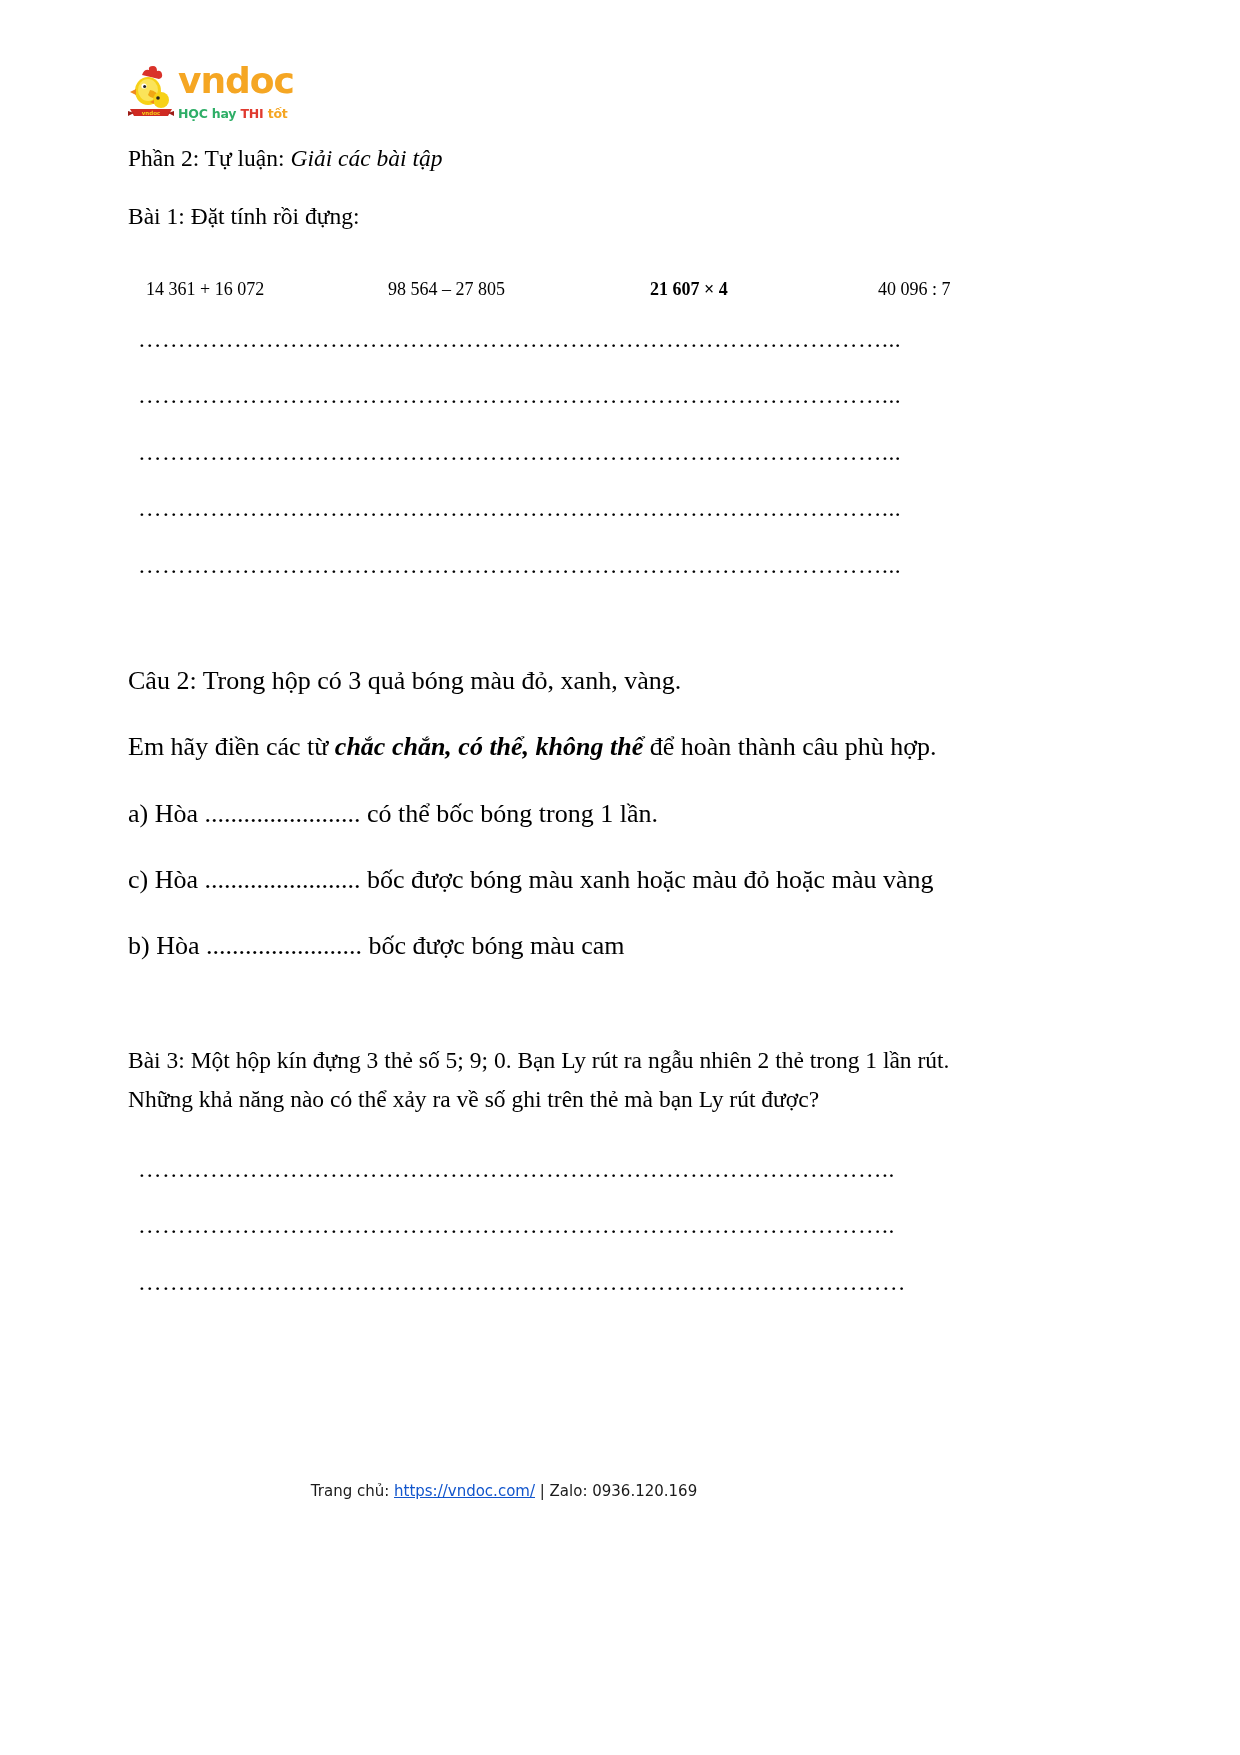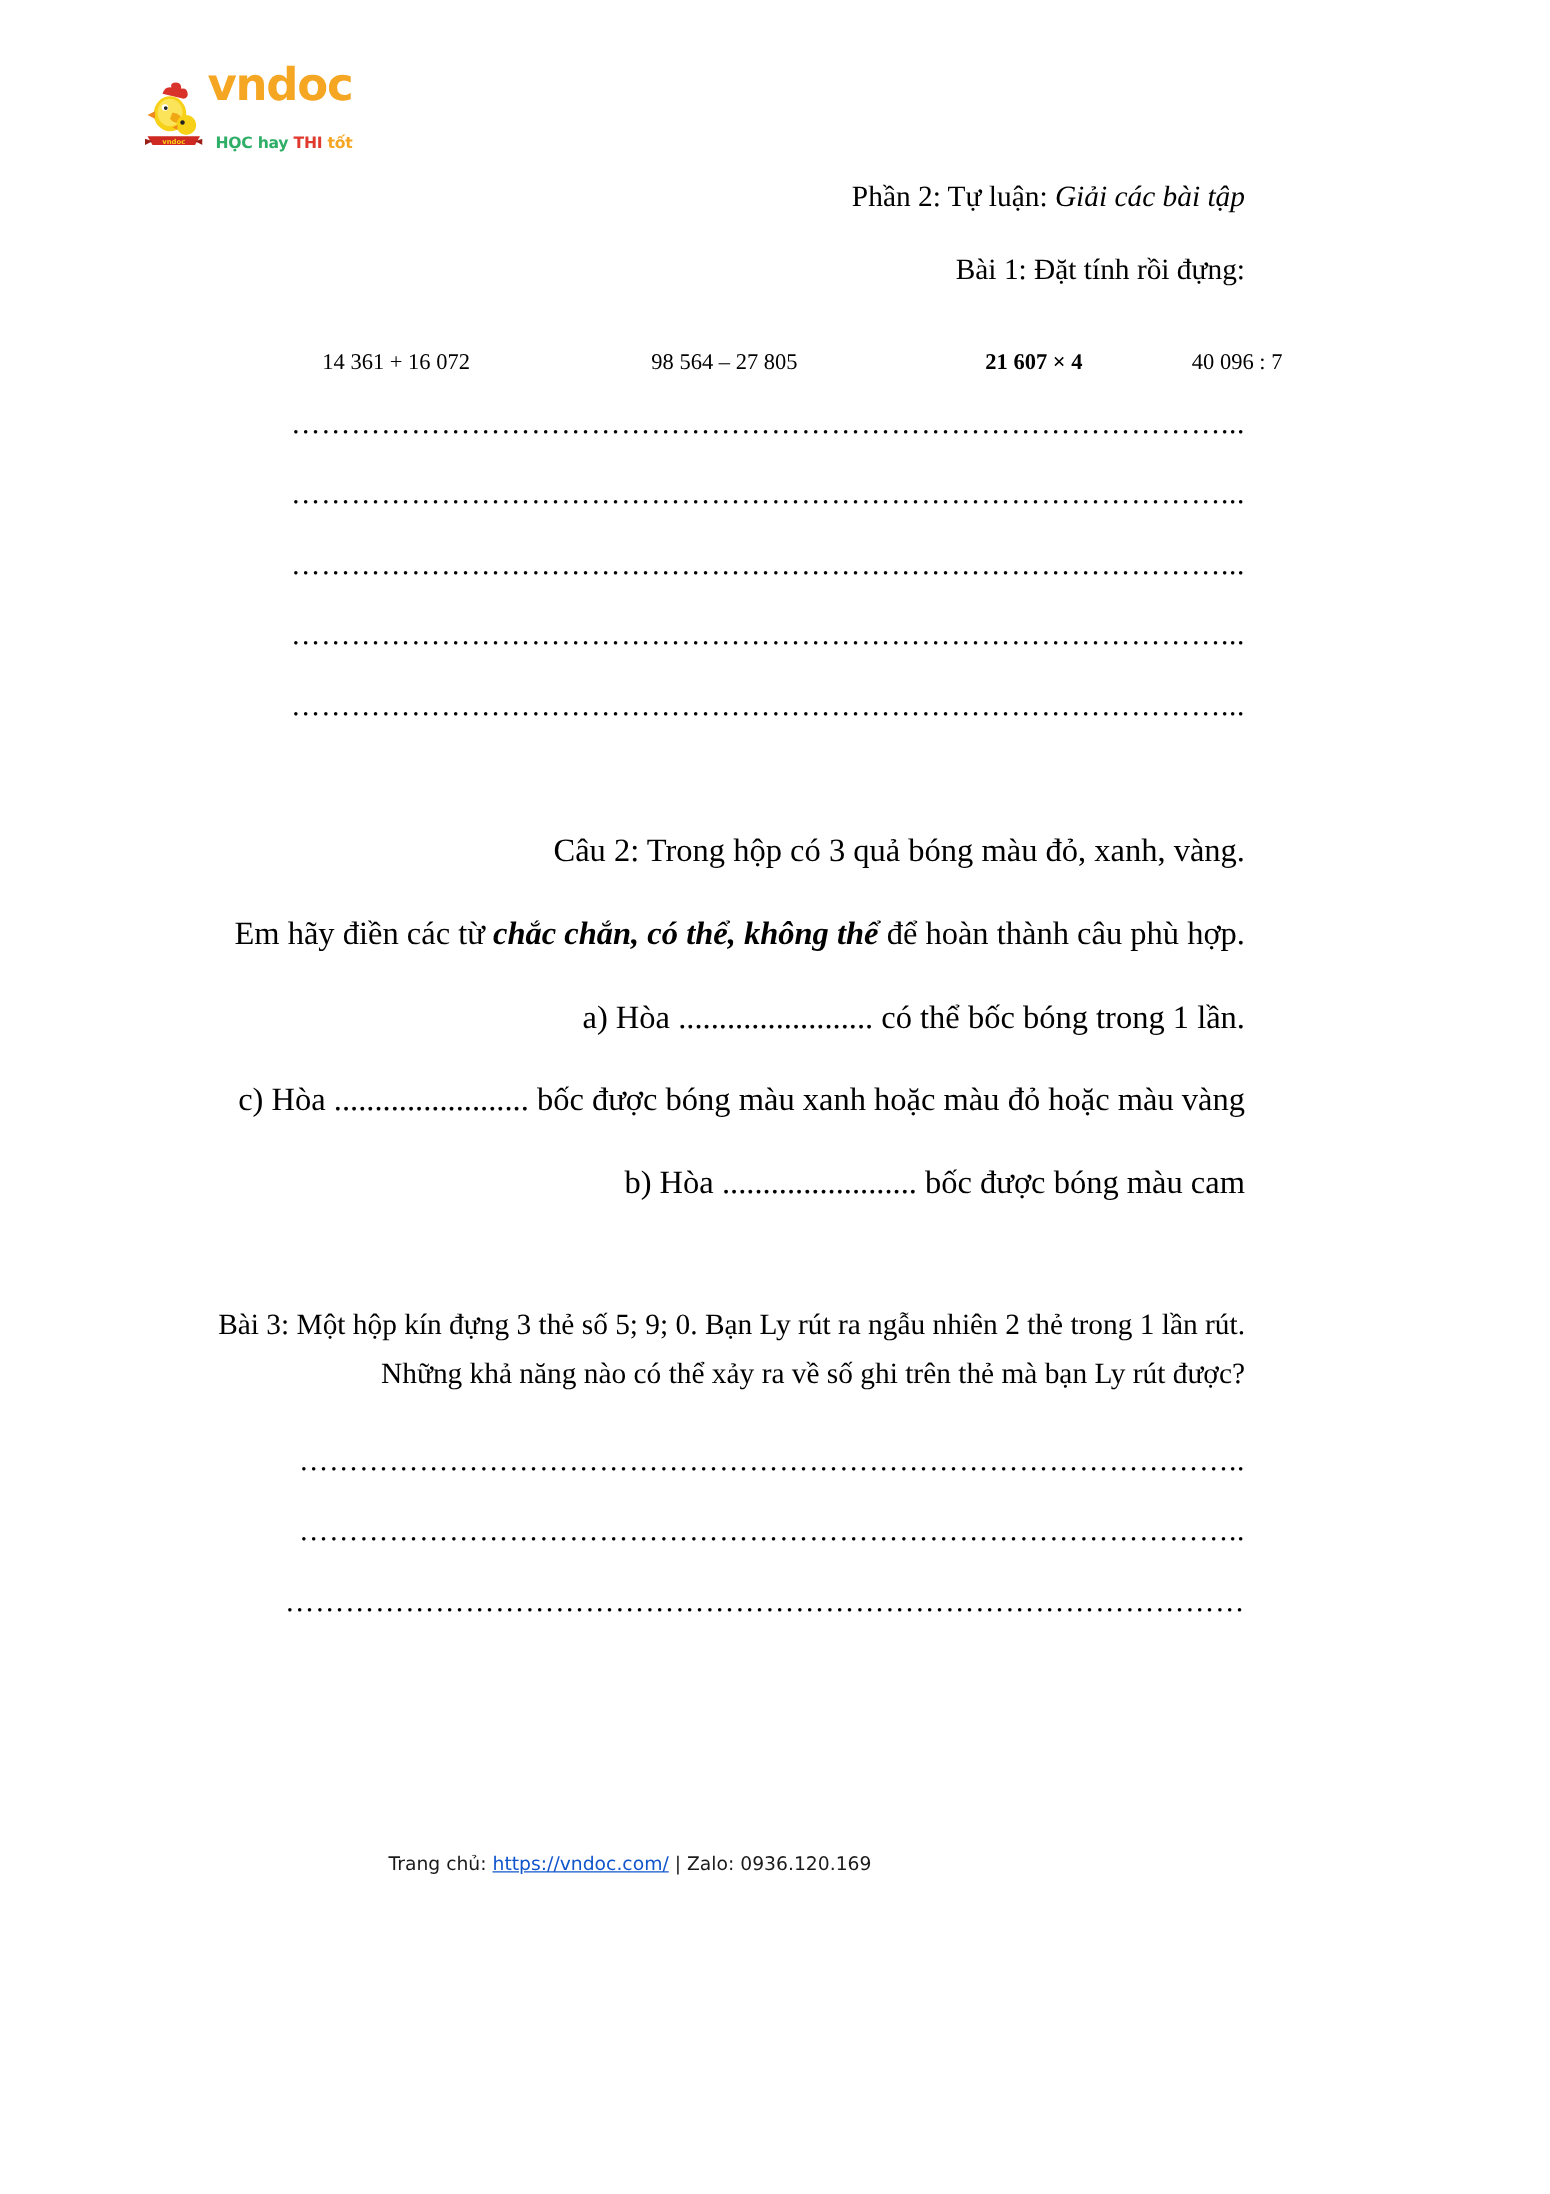--- a/index.html
+++ b/index.html
@@ -17,24 +17,23 @@
   }
   .page {
     position: relative;
     width: 1240px;
     height: 1755px;
     box-sizing: border-box;
     padding: 0;
   }
   .content {
     position: absolute;
-    left: 116px;
+    left: 128px;
     top: 60px;
     width: 880px;
-    text-align: right;
   }
 
   
   .logo-block {
     display: flex;
     align-items: flex-end;
     height: 62px;
     margin-bottom: 18px;
   }
   .logo-mark {
@@ -57,21 +56,21 @@
     font-size: 36px;
     letter-spacing: -1px;
     color: #f5a623;
     line-height: 0.95;
   }
   .logo-sub {
     font-family: "DejaVu Sans", sans-serif;
     font-weight: bold;
     font-size: 12.5px;
     letter-spacing: -0.2px;
-    margin-top: 21px;
+    margin-top: 9px;
     white-space: nowrap;
   }
   .sub-a { color: #2eae67; }
   .sub-b { color: #e03a2f; }
   .sub-c { color: #f5a623; }
 
   
   .line {
     font-size: 23.5px;
     line-height: 1.55;

